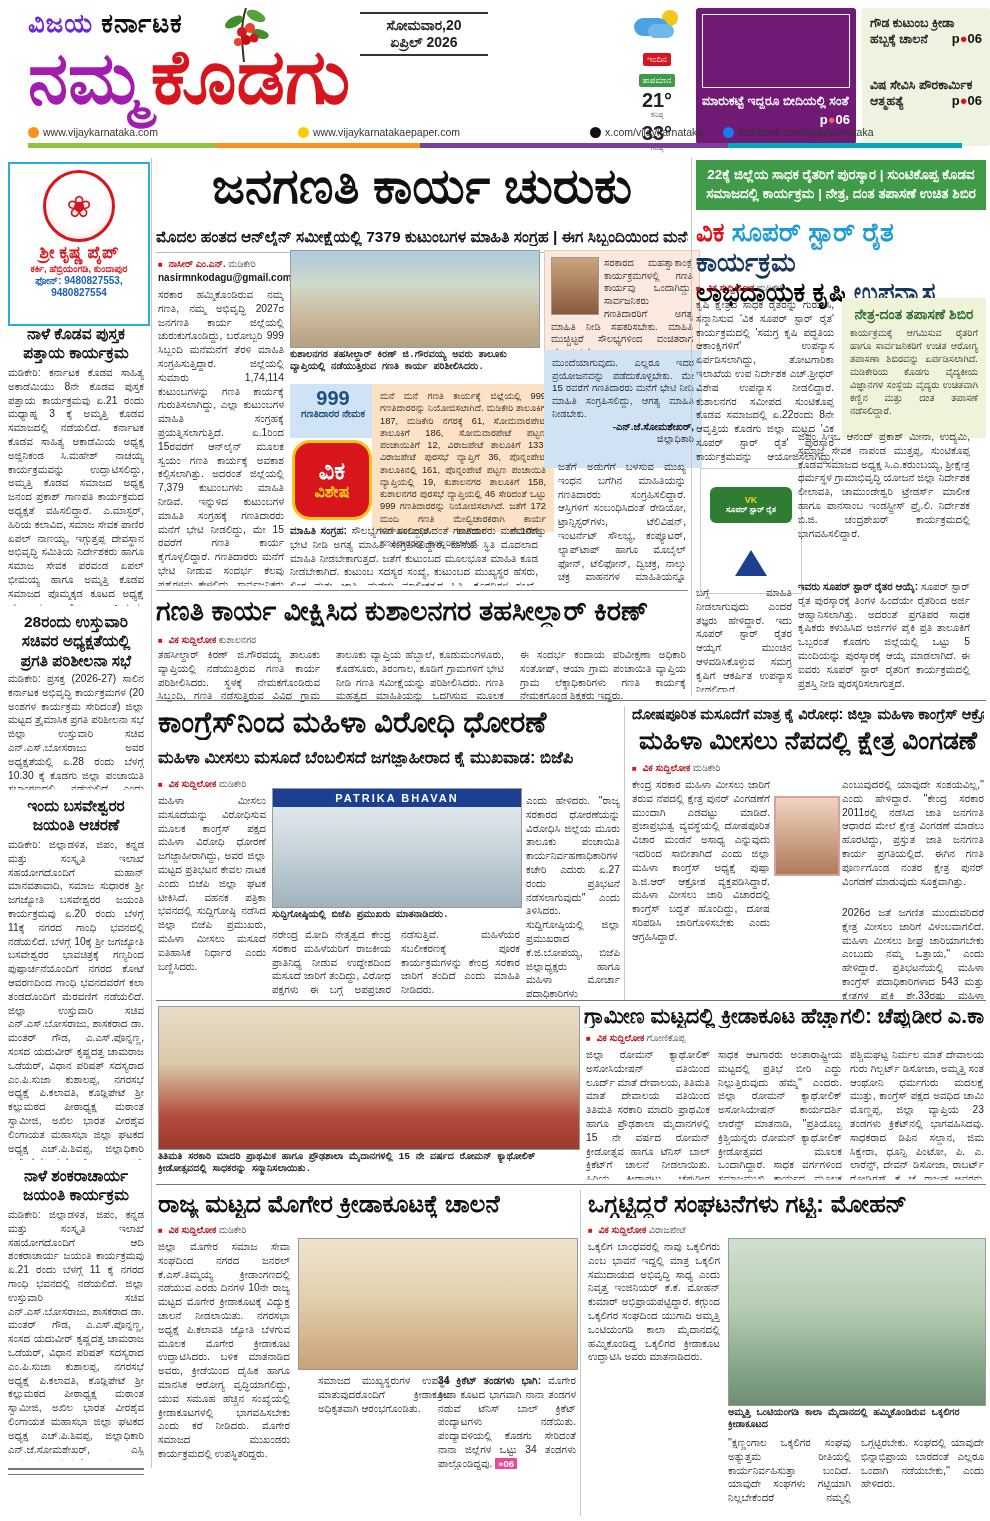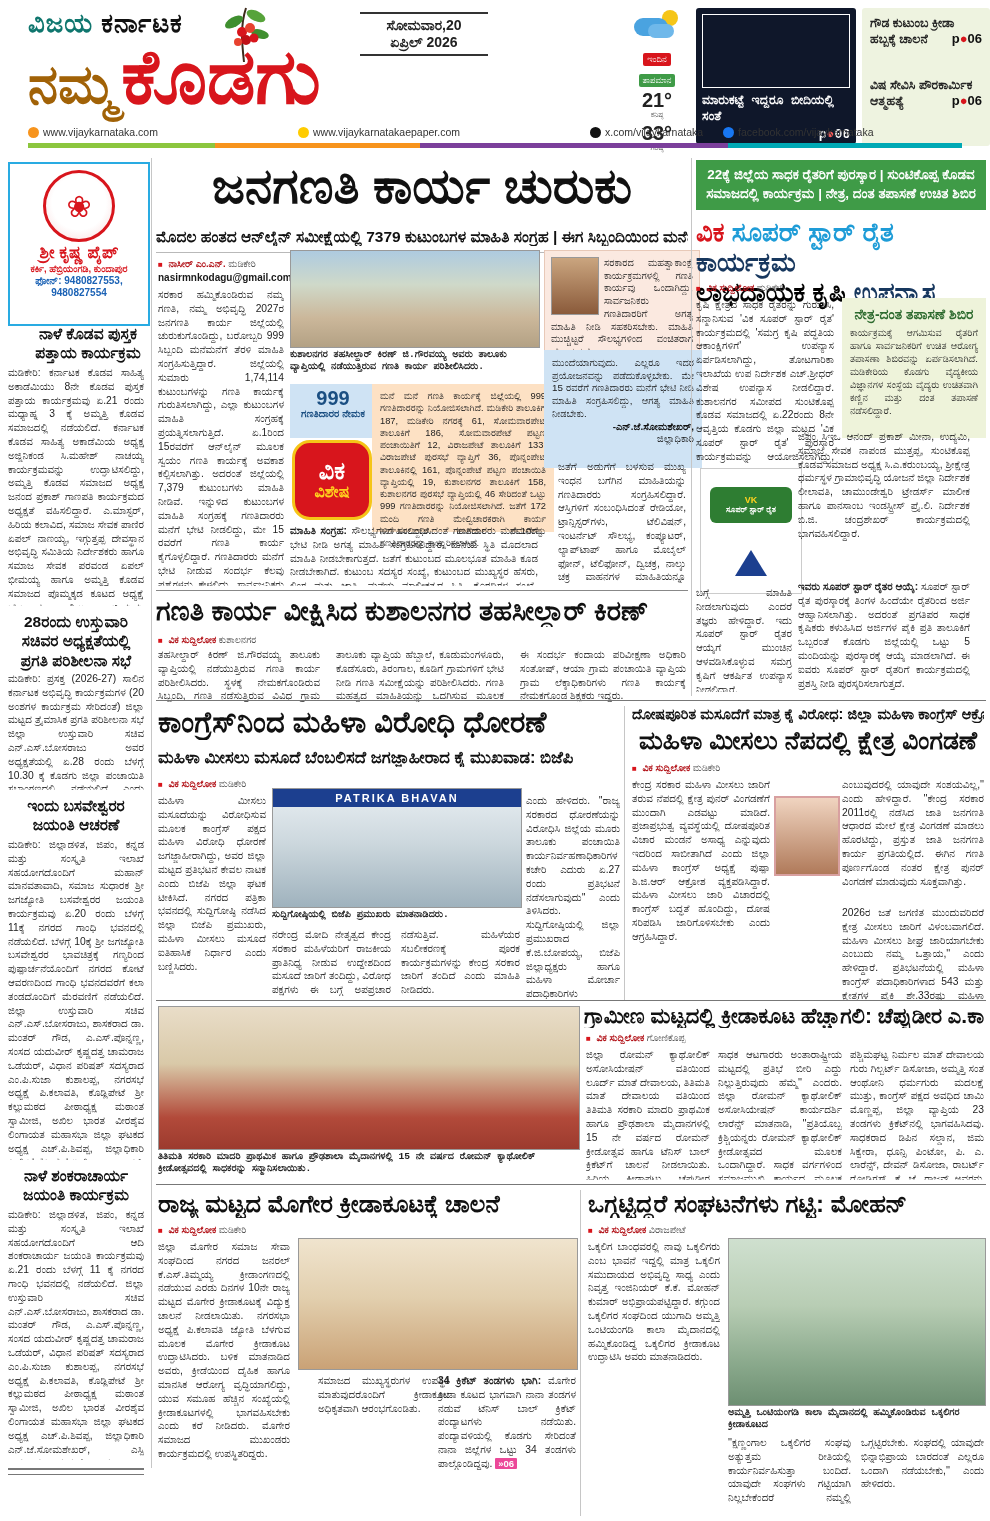--- a/index.html
+++ b/index.html
@@ -1,28 +1,28 @@
 <!DOCTYPE html>
 <html><head>
 <meta charset="utf-8">
 <style>
   html,body{margin:0;padding:0;background:#e8e8e8;font-family:"Liberation Sans","DejaVu Sans",sans-serif;}
   .page{position:relative;width:990px;height:1521px;background:#ffffff;margin:0 auto;overflow:hidden;color:#1a1a1a;}
   .abs{position:absolute;}
   
   .brand-top{font-size:26px;font-weight:bold;letter-spacing:1px;}
-  .brand-top .red{color:#0f766e;} .brand-top .blk{color:#111;}
+  .brand-top .red{color:#6d28d9;} .brand-top .blk{color:#111;}
   .brand-main{font-weight:bold;line-height:1;}
-  .brand-main .blk{color:#a16207;font-size:54px;}
+  .brand-main .blk{color:#a21caf;font-size:72px;}
   .brand-main .red{color:#d8151c;font-size:76px;}
   .datebox{border-top:2px solid #333;border-bottom:2px solid #333;font-size:14px;font-weight:bold;color:#222;padding:3px 10px;text-align:center;}
   .urlbar{font-size:10.5px;color:#333;display:flex;gap:20px;align-items:center;}
   .urlbar .dot{display:inline-block;width:11px;height:11px;border-radius:50%;margin-right:4px;vertical-align:-2px;}
   .rainbow{height:5px;display:flex;}
-  .teaser{background:#0f172a;color:#fff;border-radius:3px;padding:6px;font-family:Liberation Mono, monospace;}
+  .teaser{background:#701a75;color:#fff;border-radius:3px;padding:6px;}
   .teaser .ph{height:72px;background:linear-gradient(180deg,#9fb7a0 0%,#head 0%,#cfd8c2 55%,#8d9a7e 100%);border:1px solid #fff;}
   .teaser .tt{font-size:12.5px;font-weight:bold;line-height:1.25;margin-top:6px;}
   .brief{background:#eef3e0;border-radius:3px;padding:7px 8px;font-size:12.5px;font-weight:bold;color:#222;line-height:1.3;}
   .pg{font-weight:bold;color:#111;font-size:13px;}
   .pg .rd{color:#d8151c;}
   .wtag{font-size:8.5px;color:#fff;padding:1px 4px;border-radius:2px;display:inline-block;margin-top:7px;}
   .wnum{font-size:20px;font-weight:bold;color:#222;line-height:1;}
   .wsub{font-size:7.5px;color:#555;}
   
   .hl{font-weight:bold;color:#111;}
@@ -138,21 +138,21 @@
 
   <div class="abs adbox" style="left:8px;top:162px;width:130px;height:152px;">
     <div class="krishna">
         <span>❀</span>
       </div>
     <div class="t1">ಶ್ರೀ ಕೃಷ್ಣ ಪೈಪ್</div>
     <div class="t2">ಕರ್ಕಿ, ಹೆಬ್ರಿಯಂಗಡಿ, ಕುಂದಾಪುರ</div>
     <div class="t3">ಫೋನ್: 9480827553, 9480827554</div>
   </div>
 
-  <div class="abs lh-title" style="left:20px;top:324px;width:136px;">ನಾಳೆ ಕೊಡವ ಪುಸ್ತಕ ಪತ್ತಾಯ ಕಾರ್ಯಕ್ರಮ</div>
+  <div class="abs lh-title" style="left:8px;top:324px;width:136px;">ನಾಳೆ ಕೊಡವ ಪುಸ್ತಕ ಪತ್ತಾಯ ಕಾರ್ಯಕ್ರಮ</div>
   <div class="abs bt" style="left:8px;top:366px;width:136px;height:240px;">ಮಡಿಕೇರಿ: ಕರ್ನಾಟಕ ಕೊಡವ ಸಾಹಿತ್ಯ ಅಕಾಡೆಮಿಯು 8ನೇ ಕೊಡವ ಪುಸ್ತಕ ಪತ್ತಾಯ ಕಾರ್ಯಕ್ರಮವು ಏ.21 ರಂದು ಮಧ್ಯಾಹ್ನ 3 ಕ್ಕೆ ಅಮ್ಮತ್ತಿ ಕೊಡವ ಸಮಾಜದಲ್ಲಿ ನಡೆಯಲಿದೆ. ಕರ್ನಾಟಕ ಕೊಡವ ಸಾಹಿತ್ಯ ಅಕಾಡೆಮಿಯ ಅಧ್ಯಕ್ಷ ಅಜ್ಜಿನಿಕಂಡ ಸಿ.ಮಹೇಶ್ ನಾಚಯ್ಯ ಕಾರ್ಯಕ್ರಮವನ್ನು ಉದ್ಘಾಟಿಸಲಿದ್ದು, ಅಮ್ಮತ್ತಿ ಕೊಡವ ಸಮಾಜದ ಅಧ್ಯಕ್ಷ ಜನಂದ ಪ್ರಕಾಶ್ ಗಾಣಪತಿ ಕಾರ್ಯಕ್ರಮದ ಅಧ್ಯಕ್ಷತೆ ವಹಿಸಲಿದ್ದಾರೆ. ಎ.ಮಾಸ್ಟರ್, ಹಿರಿಯ ಕಲಾವಿದ, ಸಮಾಜ ಸೇವಕ ಪಾಣಿರ ಏಪಲ್ ನಾಣಯ್ಯ, ಇಗ್ಗುತ್ತಪ್ಪ ದೇವಸ್ಥಾನ ಅಭಿವೃದ್ಧಿ ಸಮಿತಿಯ ನಿರ್ದೇಶಕರು ಹಾಗೂ ಸಮಾಜ ಸೇವಕ ಪರವಂಡ ಏಪಲ್ ಭೀಮಯ್ಯ ಹಾಗೂ ಅಮ್ಮತ್ತಿ ಕೊಡವ ಸಮಾಜದ ಪೊಮ್ಮಕ್ಕಡ ಕೂಟದ ಅಧ್ಯಕ್ಷೆ ಚೆಂಬಾಂಡ ಲೀಲ್ಯ ಭೀಮಯ್ಯ ಭಾಗವಹಿಸಲಿದ್ದಾರೆ. ಕರ್ನಾಟಕ ಕೊಡವ ಸಾಹಿತ್ಯ ಅಕಾಡೆಮಿಯು ಎಲ್ಲಾ ಸದಸ್ಯರು ಹಾಗೂ ಅಮ್ಮತ್ತಿ ಕೊಡವ ಸಮಾಜದ ಆಡಳಿತ ಮಂಡಳಿಯವರು ಭಾಗವಹಿಸಲಿದ್ದಾರೆ.</div>
 
   <div class="abs lh-title" style="left:8px;top:612px;width:136px;">28ರಂದು ಉಸ್ತುವಾರಿ ಸಚಿವರ ಅಧ್ಯಕ್ಷತೆಯಲ್ಲಿ ಪ್ರಗತಿ ಪರಿಶೀಲನಾ ಸಭೆ</div>
   <div class="abs bt" style="left:8px;top:672px;width:136px;height:118px;">ಮಡಿಕೇರಿ: ಪ್ರಸಕ್ತ (2026-27) ಸಾಲಿನ ಕರ್ನಾಟಕ ಅಭಿವೃದ್ಧಿ ಕಾರ್ಯಕ್ರಮಗಳ (20 ಅಂಶಗಳ ಕಾರ್ಯಕ್ರಮ ಸೇರಿದಂತೆ) ಜಿಲ್ಲಾ ಮಟ್ಟದ ತ್ರೈಮಾಸಿಕ ಪ್ರಗತಿ ಪರಿಶೀಲನಾ ಸಭೆ ಜಿಲ್ಲಾ ಉಸ್ತುವಾರಿ ಸಚಿವ ಎನ್.ಎಸ್.ಬೋಸರಾಜು ಅವರ ಅಧ್ಯಕ್ಷತೆಯಲ್ಲಿ ಏ.28 ರಂದು ಬೆಳಗ್ಗೆ 10.30 ಕ್ಕೆ ಕೊಡಗು ಜಿಲ್ಲಾ ಪಂಚಾಯಿತಿ ಸಭಾಂಗಣದಲ್ಲಿ ನಡೆಯಲಿದೆ ಎಂದು ಜಿ.ಪಂ. ಸಿಇಒ ಆನಂದ್ ಪ್ರಕಾಶ್ ಮೀನಾ ತಿಳಿಸಿದ್ದಾರೆ.</div>
 
   <div class="abs lh-title" style="left:8px;top:796px;width:136px;">ಇಂದು ಬಸವೇಶ್ವರರ ಜಯಂತಿ ಆಚರಣೆ</div>
   <div class="abs bt" style="left:8px;top:838px;width:136px;height:322px;">ಮಡಿಕೇರಿ: ಜಿಲ್ಲಾಡಳಿತ, ಜಿಪಂ, ಕನ್ನಡ ಮತ್ತು ಸಂಸ್ಕೃತಿ ಇಲಾಖೆ ಸಹಯೋಗದೊಂದಿಗೆ ಮಹಾನ್ ಮಾನವತಾವಾದಿ, ಸಮಾಜ ಸುಧಾರಕ ಶ್ರೀ ಜಗಜ್ಯೋತಿ ಬಸವೇಶ್ವರರ ಜಯಂತಿ ಕಾರ್ಯಕ್ರಮವು ಏ.20 ರಂದು ಬೆಳಗ್ಗೆ 11ಕ್ಕೆ ನಗರದ ಗಾಂಧಿ ಭವನದಲ್ಲಿ ನಡೆಯಲಿದೆ. ಬೆಳಗ್ಗೆ 10ಕ್ಕೆ ಶ್ರೀ ಜಗಜ್ಯೋತಿ ಬಸವೇಶ್ವರರ ಭಾವಚಿತ್ರಕ್ಕೆ ಗಣ್ಯರಿಂದ ಪುಷ್ಪಾರ್ಚನೆಯೊಂದಿಗೆ ನಗರದ ಕೋಟೆ ಆವರಣದಿಂದ ಗಾಂಧಿ ಭವನದವರೆಗೆ ಕಲಾ ತಂಡದೊಂದಿಗೆ ಮೆರವಣಿಗೆ ನಡೆಯಲಿದೆ. ಜಿಲ್ಲಾ ಉಸ್ತುವಾರಿ ಸಚಿವ ಎನ್.ಎಸ್.ಬೋಸರಾಜು, ಶಾಸಕರಾದ ಡಾ. ಮಂತರ್ ಗೌಡ, ಎ.ಎಸ್.ಪೊನ್ನಣ್ಣ, ಸಂಸದ ಯದುವೀರ್ ಕೃಷ್ಣದತ್ತ ಚಾಮರಾಜ ಒಡೆಯರ್, ವಿಧಾನ ಪರಿಷತ್ ಸದಸ್ಯರಾದ ಎಂ.ಪಿ.ಸುಜಾ ಕುಶಾಲಪ್ಪ, ನಗರಸಭೆ ಅಧ್ಯಕ್ಷೆ ಪಿ.ಕಲಾವತಿ, ಕೊಡ್ಲಿಪೇಟೆ ಶ್ರೀ ಕಲ್ಲುಮಠದ ಪೀಠಾಧ್ಯಕ್ಷ ಮಠಾಂತ ಸ್ವಾಮೀಜಿ, ಅಖಿಲ ಭಾರತ ವೀರಶೈವ ಲಿಂಗಾಯತ ಮಹಾಸಭಾ ಜಿಲ್ಲಾ ಘಟಕದ ಅಧ್ಯಕ್ಷ ಎಚ್.ಪಿ.ಶಿವಪ್ಪ, ಜಿಲ್ಲಾಧಿಕಾರಿ ಎನ್.ಜೆ.ಸೋಮಶೇಖರ್, ಎಸ್ಪಿ ಆರ್.ಎನ್.ಬಿಂದುಮಣಿ, ಜಿಪಂ ಸಿಇಒ ಆನಂದ್ ಪ್ರಕಾಶ್ ಮೀನಾ, ಎಡಿಸಿ ಆರ್. ಐಶ್ವರ್ಯ, ಉಪ ವಿಭಾಗಾಧಿಕಾರಿ ನಿತಿನ್ ಚಿಕ್ಕಿ ಇತರರು ಪಾಲ್ಗೊಳ್ಳಲಿದ್ದಾರೆ.</div>
 
   <div class="abs lh-title" style="left:8px;top:1166px;width:136px;">ನಾಳೆ ಶಂಕರಾಚಾರ್ಯ ಜಯಂತಿ ಕಾರ್ಯಕ್ರಮ</div>
   <div class="abs bt" style="left:8px;top:1208px;width:136px;height:252px;">ಮಡಿಕೇರಿ: ಜಿಲ್ಲಾಡಳಿತ, ಜಿಪಂ, ಕನ್ನಡ ಮತ್ತು ಸಂಸ್ಕೃತಿ ಇಲಾಖೆ ಸಹಯೋಗದೊಂದಿಗೆ ಆದಿ ಶಂಕರಾಚಾರ್ಯ ಜಯಂತಿ ಕಾರ್ಯಕ್ರಮವು ಏ.21 ರಂದು ಬೆಳಗ್ಗೆ 11 ಕ್ಕೆ ನಗರದ ಗಾಂಧಿ ಭವನದಲ್ಲಿ ನಡೆಯಲಿದೆ. ಜಿಲ್ಲಾ ಉಸ್ತುವಾರಿ ಸಚಿವ ಎನ್.ಎಸ್.ಬೋಸರಾಜು, ಶಾಸಕರಾದ ಡಾ. ಮಂತರ್ ಗೌಡ, ಎ.ಎಸ್.ಪೊನ್ನಣ್ಣ, ಸಂಸದ ಯದುವೀರ್ ಕೃಷ್ಣದತ್ತ ಚಾಮರಾಜ ಒಡೆಯರ್, ವಿಧಾನ ಪರಿಷತ್ ಸದಸ್ಯರಾದ ಎಂ.ಪಿ.ಸುಜಾ ಕುಶಾಲಪ್ಪ, ನಗರಸಭೆ ಅಧ್ಯಕ್ಷೆ ಪಿ.ಕಲಾವತಿ, ಕೊಡ್ಲಿಪೇಟೆ ಶ್ರೀ ಕಲ್ಲುಮಠದ ಪೀಠಾಧ್ಯಕ್ಷ ಮಠಾಂತ ಸ್ವಾಮೀಜಿ, ಅಖಿಲ ಭಾರತ ವೀರಶೈವ ಲಿಂಗಾಯತ ಮಹಾಸಭಾ ಜಿಲ್ಲಾ ಘಟಕದ ಅಧ್ಯಕ್ಷ ಎಚ್.ಪಿ.ಶಿವಪ್ಪ, ಜಿಲ್ಲಾಧಿಕಾರಿ ಎನ್.ಜೆ.ಸೋಮಶೇಖರ್, ಎಸ್ಪಿ ಆರ್.ಎನ್.ಬಿಂದುಮಣಿ, ಜಿಪಂ ಸಿಇಒ ಆನಂದ್ ಪ್ರಕಾಶ್ ಮೀನಾ, ತೆಕ್ಕಡೆ ಜಿಲ್ಲಾಧಿಕಾರಿ ಆರ್. ಐಶ್ವರ್ಯ, ಉಪ ವಿಭಾಗಾಧಿಕಾರಿ ನಿತಿನ್ ಚಿಕ್ಕಿ ಸೇರಿದಂತೆ ಇತರರು ಪಾಲ್ಗೊಳ್ಳಲಿದ್ದಾರೆ.</div>
@@ -240,21 +240,21 @@
   <div class="abs bt" style="left:696px;top:586px;width:96px;height:106px;">ಬಗ್ಗೆ ಮಾಹಿತಿ ನೀಡಲಾಗುವುದು ಎಂದರೆ ತಜ್ಞರು ಹೇಳಿದ್ದಾರೆ. ಇದು ಸೂಪರ್ ಸ್ಟಾರ್ ರೈತರ ಆಯ್ಕೆಗೆ ಮುಂಚಿನ ಆಳವಡಿಸಿಕೊಳ್ಳುವ ಸಮಗ್ರ ಕೃಷಿಗೆ ಆಕರ್ಷಿತ ಉಪನ್ಯಾಸ ನೀಡಲಿದ್ದಾರೆ.</div>
 
   <div class="abs rule-h" style="left:156px;top:700px;width:830px;background:#777;"></div>
 
   <div class="abs hl" style="left:158px;top:706px;width:462px;font-size:29px;white-space:nowrap;overflow:hidden;">ಕಾಂಗ್ರೆಸ್‌ನಿಂದ ಮಹಿಳಾ ವಿರೋಧಿ ಧೋರಣೆ</div>
   <div class="abs hl" style="left:158px;top:748px;width:462px;font-size:16.5px;white-space:nowrap;overflow:hidden;">ಮಹಿಳಾ ಮೀಸಲು ಮಸೂದೆ ಬೆಂಬಲಿಸದೆ ಜಗಜ್ಜಾಹೀರಾದ ಕೈ ಮುಖವಾಡ: ಬಿಜೆಪಿ</div>
   <div class="abs bl" style="left:158px;top:778px;width:160px;">
     <b>ವಿಕ ಸುದ್ದಿಲೋಕ</b>
     <span>ಮಡಿಕೇರಿ</span>
   </div>
-  <div class="abs bt" style="left:158px;top:794px;width:108px;height:206px;">ಮಹಿಳಾ ಮೀಸಲು ಮಸೂದೆಯನ್ನು ವಿರೋಧಿಸುವ ಮೂಲಕ ಕಾಂಗ್ರೆಸ್ ಪಕ್ಷದ ಮಹಿಳಾ ವಿರೋಧಿ ಧೋರಣೆ ಜಗಜ್ಜಾಹೀರಾಗಿದ್ದು, ಅವರ ಜಿಲ್ಲಾ ಮಟ್ಟದ ಪ್ರತಿಭಟನೆ ಕೇವಲ ನಾಟಕ ಎಂದು ಬಿಜೆಪಿ ಜಿಲ್ಲಾ ಘಟಕ ಟೀಕಿಸಿದೆ. ನಗರದ ಪತ್ರಿಕಾ ಭವನದಲ್ಲಿ ಸುದ್ದಿಗೋಷ್ಠಿ ನಡೆಸಿದ ಜಿಲ್ಲಾ ಬಿಜೆಪಿ ಪ್ರಮುಖರು, ಮಹಿಳಾ ಮೀಸಲು ಮಸೂದೆ ಐತಿಹಾಸಿಕ ನಿರ್ಧಾರ ಎಂದು ಬಣ್ಣಿಸಿದರು.</div>
+  <div class="abs bt" style="left:158px;top:794px;width:108px;height:206px;">ಮಹಿಳಾ ಮೀಸಲು ಮಸೂದೆಯನ್ನು ವಿರೋಧಿಸುವ ಮೂಲಕ ಕಾಂಗ್ರೆಸ್ ಪಕ್ಷದ ಮಹಿಳಾ ವಿರೋಧಿ ಧೋರಣೆ ಜಗಜ್ಜಾಹೀರಾಗಿದ್ದು, ಅವರ ಜಿಲ್ಲಾ ಮಟ್ಟದ ಪ್ರತಿಭಟನೆ ಕೇವಲ ನಾಟಕ ಎಂದು ಬಿಜೆಪಿ ಜಿಲ್ಲಾ ಘಟಕ ಟೀಕಿಸಿದೆ. ವಹನಕ ಪತ್ರಿಕಾ ಭವನದಲ್ಲಿ ಸುದ್ದಿಗೋಷ್ಠಿ ನಡೆಸಿದ ಜಿಲ್ಲಾ ಬಿಜೆಪಿ ಪ್ರಮುಖರು, ಮಹಿಳಾ ಮೀಸಲು ಮಸೂದೆ ಐತಿಹಾಸಿಕ ನಿರ್ಧಾರ ಎಂದು ಬಣ್ಣಿಸಿದರು.</div>
   <div class="abs photo" style="left:272px;top:788px;width:248px;height:118px;background:linear-gradient(180deg,#e8eef2 0%,#cdd8de 45%,#9fb2bd 100%);">
     <div class="banner">PATRIKA BHAVAN</div>
   </div>
   <div class="abs cap" style="left:272px;top:909px;width:248px;height:14px;">ಸುದ್ದಿಗೋಷ್ಠಿಯಲ್ಲಿ ಬಿಜೆಪಿ ಪ್ರಮುಖರು ಮಾತನಾಡಿದರು.</div>
   <div class="abs bt cols2" style="left:272px;top:928px;width:248px;height:72px;">ನರೇಂದ್ರ ಮೋದಿ ನೇತೃತ್ವದ ಕೇಂದ್ರ ಸರಕಾರ ಮಹಿಳೆಯರಿಗೆ ರಾಜಕೀಯ ಪ್ರಾತಿನಿಧ್ಯ ನೀಡುವ ಉದ್ದೇಶದಿಂದ ಮಸೂದೆ ಜಾರಿಗೆ ತಂದಿದ್ದು, ವಿರೋಧ ಪಕ್ಷಗಳು ಈ ಬಗ್ಗೆ ಅಪಪ್ರಚಾರ ನಡೆಸುತ್ತಿವೆ. ಮಹಿಳೆಯರ ಸಬಲೀಕರಣಕ್ಕೆ ಪೂರಕ ಕಾರ್ಯಕ್ರಮಗಳನ್ನು ಕೇಂದ್ರ ಸರಕಾರ ಜಾರಿಗೆ ತಂದಿದೆ ಎಂದು ಮಾಹಿತಿ ನೀಡಿದರು.</div>
   <div class="abs bt" style="left:526px;top:794px;width:94px;height:206px;">ಎಂದು ಹೇಳಿದರು. ''ರಾಜ್ಯ ಸರಕಾರದ ಧೋರಣೆಯನ್ನು ವಿರೋಧಿಸಿ ಜಿಲ್ಲೆಯ ಮೂರು ತಾಲೂಕು ಪಂಚಾಯಿತಿ ಕಾರ್ಯನಿರ್ವಹಣಾಧಿಕಾರಿಗಳ ಕಚೇರಿ ಎದುರು ಏ.27 ರಂದು ಪ್ರತಿಭಟನೆ ನಡೆಸಲಾಗುವುದು'' ಎಂದು ತಿಳಿಸಿದರು. ಸುದ್ದಿಗೋಷ್ಠಿಯಲ್ಲಿ ಜಿಲ್ಲಾ ಪ್ರಮುಖರಾದ ಕೆ.ಜಿ.ಬೋಪಯ್ಯ, ಬಿಜೆಪಿ ಜಿಲ್ಲಾಧ್ಯಕ್ಷರು ಹಾಗೂ ಮಹಿಳಾ ಮೋರ್ಚಾ ಪದಾಧಿಕಾರಿಗಳು ಭಾಗವಹಿಸಿದ್ದರು.</div>
 
   <div class="abs rule-v" style="left:624px;top:706px;height:294px;"></div>
 
   <div class="abs hl" style="left:632px;top:706px;width:352px;font-size:14.5px;white-space:nowrap;overflow:hidden;">ದೋಷಪೂರಿತ ಮಸೂದೆಗೆ ಮಾತ್ರ ಕೈ ವಿರೋಧ: ಜಿಲ್ಲಾ ಮಹಿಳಾ ಕಾಂಗ್ರೆಸ್ ಆಕ್ರೋಶ</div>

